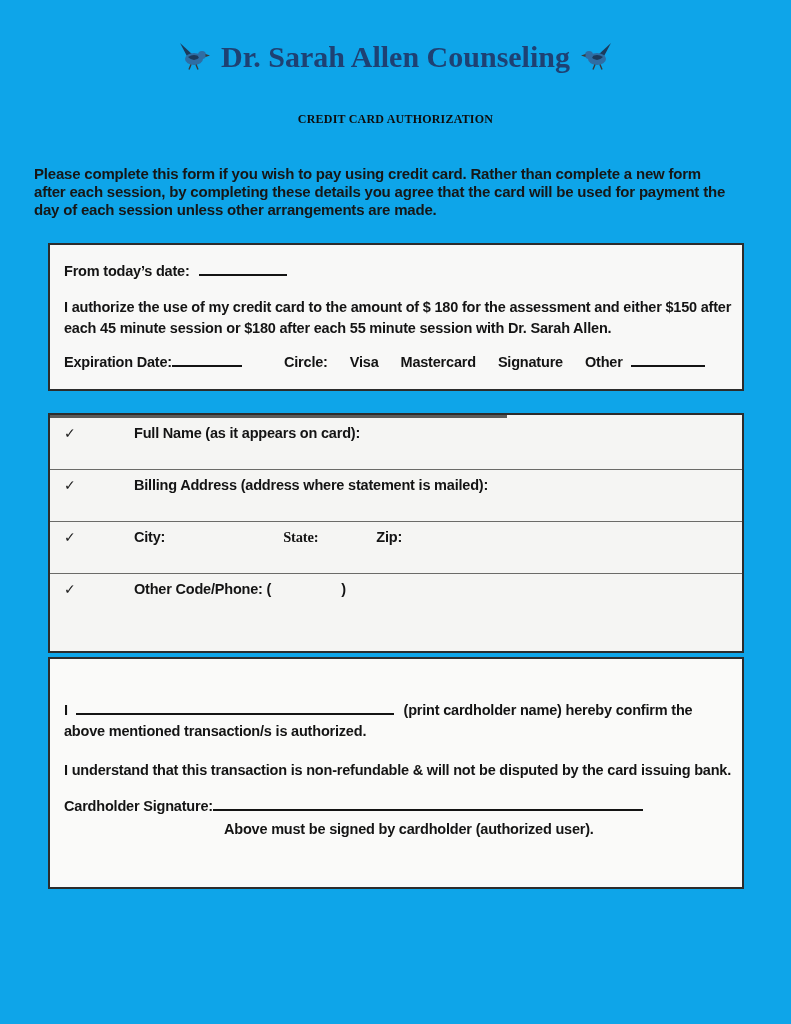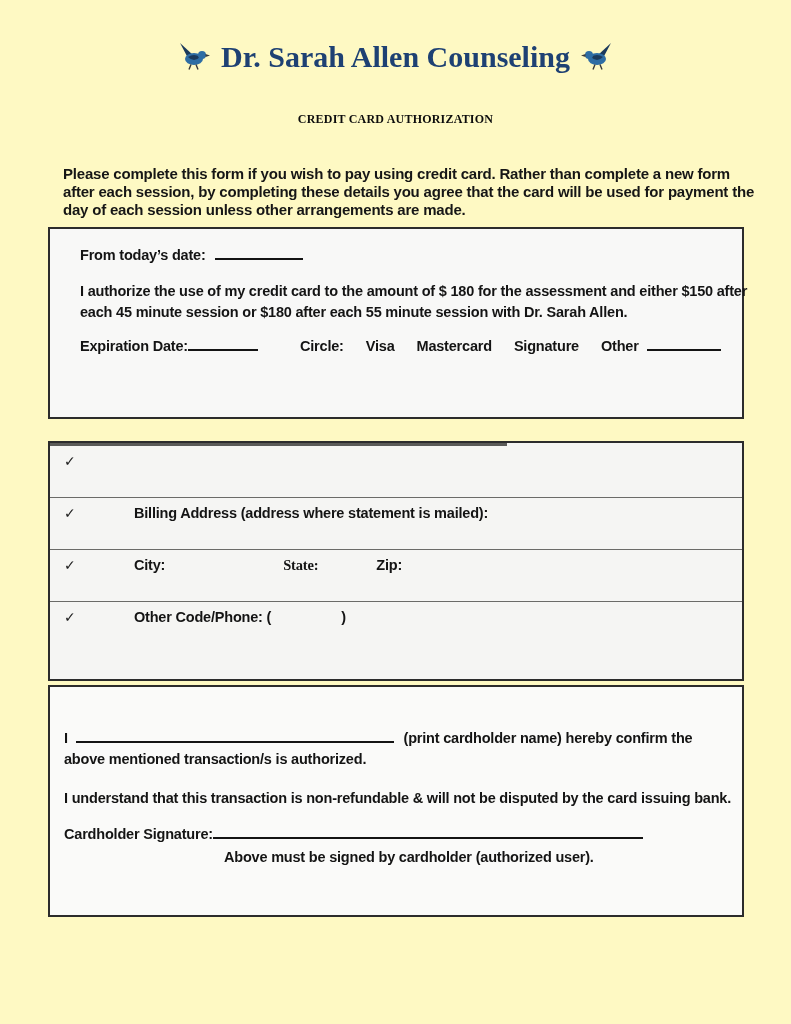--- a/index.html
+++ b/index.html
@@ -1,19 +1,19 @@
 <!DOCTYPE html>
 <html><head>
 <meta charset="utf-8">
 <style>
   html,body{margin:0;padding:0;background:#ffffff;}
   .page{
     position:relative;
     width:791px;height:1024px;
-    background:#fef9c3;
+    background:#0ea5e9;
     font-family:"Liberation Sans","DejaVu Sans",sans-serif;
     color:#141414;
     overflow:hidden;
   }
   
   .brand-row{
     display:flex;align-items:center;justify-content:center;
     gap:10px;padding-top:40px;
   }
   .brand-title{
@@ -24,39 +24,39 @@
   .bird{width:34px;height:30px;display:inline-block;}
   .bird.flip{transform:scaleX(-1);}
   .doc-title{
     text-align:center;
     font-family:"Liberation Serif","DejaVu Serif",serif;
     font-size:12px;font-weight:bold;color:#0d0d0d;
     margin-top:38px;letter-spacing:0.2px;
   }
   
   .intro{
-    width:700px;margin:38px auto 0 63px;
+    width:700px;margin:38px auto 0 34px;
     font-size:15px;font-weight:600;letter-spacing:-0.2px;
     line-height:18px;color:#161616;
   }
   
   .box{
     box-sizing:border-box;
     width:696px;margin-left:48px;
     border:2px solid #2c2c2c;
     background:#f8f8f7;
   }
   .bold-line{font-weight:bold;font-size:14.5px;letter-spacing:-0.2px;line-height:21px;}
   .fill-line{
     display:inline-block;height:13px;
     border-bottom:2px solid #141414;
     vertical-align:baseline;
   }
   
-  .auth-box{margin-top:8px;height:192px;padding:16px 14px 0 30px;}
+  .auth-box{margin-top:24px;height:148px;padding:16px 14px 0 14px;}
   .auth-date{margin-bottom:15px;}
   .auth-text{margin-bottom:13px;width:672px;}
   .card-row{margin-bottom:16px;display:flex;align-items:baseline;}
   .cvv-group{margin-left:72px;}
   .exp-row{display:flex;align-items:baseline;}
   .circle-label{margin-left:42px;}
   .card-type{margin-left:22px;}
   
   .cardholder-box{margin-top:22px;height:240px;padding:0;background:#f5f5f3;}
   .ch-header{
@@ -132,20 +132,21 @@
       <span class="card-type">Other</span>
       <span class="fill-line" style="width:74px;margin-left:8px;"></span>
     </div>
   </div>
 
   <div class="box cardholder-box">
     <div class="ch-partial-line"></div>
 
     <div class="ch-row">
       <span class="check">✓</span>
+      <span class="ch-label">Full  Name (as it appears on card):</span>
     </div>
 
     <div class="ch-row">
       <span class="check">✓</span>
       <span class="ch-label">Billing Address (address where statement is mailed):</span>
     </div>
 
     <div class="ch-row">
       <span class="check">✓</span>
       <span class="ch-label">City:</span>

